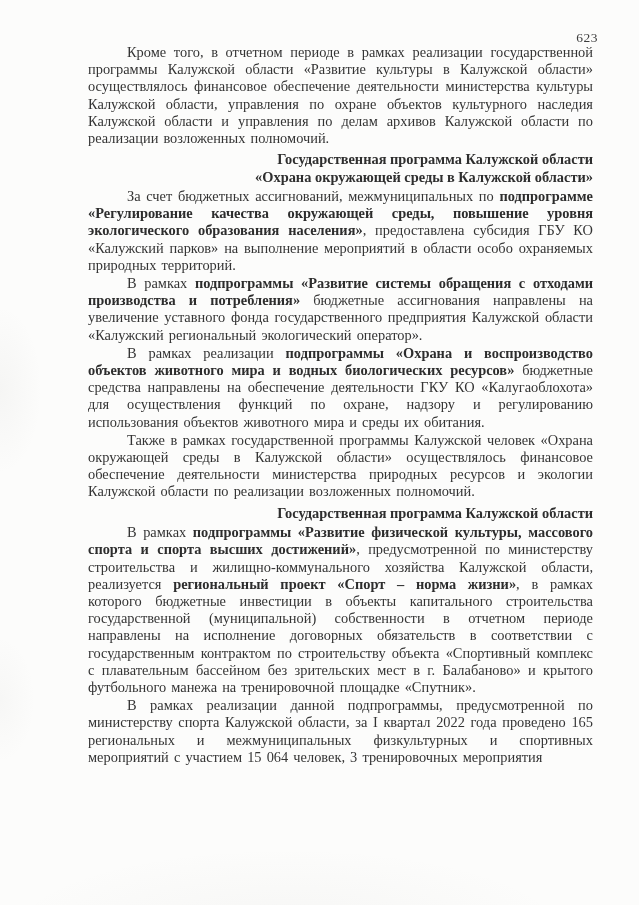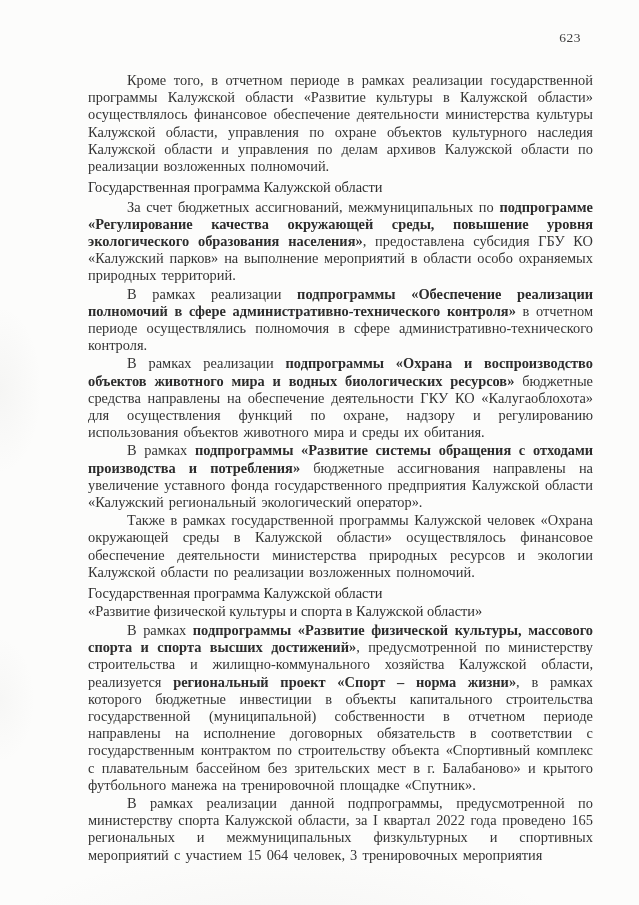--- a/index.html
+++ b/index.html
@@ -12,67 +12,66 @@
       radial-gradient(ellipse 50px 90px at 0px 700px, rgba(120,120,115,0.04), rgba(0,0,0,0) 70%),
       radial-gradient(ellipse 400px 120px at 45% 103%, rgba(130,130,125,0.05), rgba(0,0,0,0) 70%),
       #fcfcfb;
     font-family: "Liberation Serif", "DejaVu Serif", serif;
     color: #333333;
     overflow: hidden;
   }
   .page-number {
     position: absolute;
     top: 30px;
-    right: 58px;
+    right: 41px;
     font-size: 13.5px;
     letter-spacing: 0.5px;
     color: #3c3c3c;
   }
   .content {
     position: absolute;
     left: 88px;
-    top: 72px;
+    top: 44px;
     width: 505px;
   }
   .para {
     margin: 0;
     padding: 0;
     text-align: justify;
     text-indent: 39px;
     font-size: 14.4px;
     line-height: 17.2px;
     word-spacing: 1.5px;
     color: #343434;
   }
   .para + .para { margin-top: 1px; }
   .heading {
-    font-weight: normal;
-    text-align: left;
+    font-weight: bold;
+    text-align: right;
     font-size: 14.4px;
     line-height: 17.4px;
     margin: 4px 0 2px 0;
     color: #2e2e2e;
   }
   .b { font-weight: bold; color: #2d2d2d; }
 </style>
 </head>
 <body>
 
 <div class="page">
   <div class="page-number">623</div>
   <div class="content" id="content">
       <p class="para"><span>Кроме того, в отчетном периоде в рамках реализации государственной программы Калужской области «Развитие культуры в Калужской области» осуществлялось финансовое обеспечение деятельности министерства культуры Калужской области, управления по охране объектов культурного наследия Калужской области и управления по делам архивов Калужской области по реализации возложенных полномочий.</span></p>
       <div class="heading">
         <div>Государственная программа Калужской области</div>
+        <div>«Охрана окружающей среды в Калужской области»</div>
       </div>
       <p class="para"><span>За счет бюджетных ассигнований, межмуниципальных по </span><span class="b">подпрограмме «Регулирование качества окружающей среды, повышение уровня экологического образования населения»</span><span>, предоставлена субсидия ГБУ КО «Калужский парков» на выполнение мероприятий в области особо охраняемых природных территорий.</span></p>
-      <p class="para"><span>В рамках реализации </span><span class="b">подпрограммы «Обеспечение реализации полномочий в сфере административно-технического контроля»</span><span> в отчетном периоде осуществлялись полномочия в сфере административно-технического контроля.</span></p>
+      <p class="para"><span>В рамках </span><span class="b">подпрограммы «Развитие системы обращения с отходами производства и потребления»</span><span> бюджетные ассигнования направлены на увеличение уставного фонда государственного предприятия Калужской области «Калужский региональный экологический оператор».</span></p>
       <p class="para"><span>В рамках реализации </span><span class="b">подпрограммы «Охрана и воспроизводство объектов животного мира и водных биологических ресурсов»</span><span> бюджетные средства направлены на обеспечение деятельности ГКУ КО «Калугаоблохота» для осуществления функций по охране, надзору и регулированию использования объектов животного мира и среды их обитания.</span></p>
-      <p class="para"><span>В рамках </span><span class="b">подпрограммы «Развитие системы обращения с отходами производства и потребления»</span><span> бюджетные ассигнования направлены на увеличение уставного фонда государственного предприятия Калужской области «Калужский региональный экологический оператор».</span></p>
       <p class="para"><span>Также в рамках государственной программы Калужской человек «Охрана окружающей среды в Калужской области» осуществлялось финансовое обеспечение деятельности министерства природных ресурсов и экологии Калужской области по реализации возложенных полномочий.</span></p>
       <div class="heading">
         <div>Государственная программа Калужской области</div>
-        <div>«Развитие физической культуры и спорта в Калужской области»</div>
       </div>
       <p class="para"><span>В рамках </span><span class="b">подпрограммы «Развитие физической культуры, массового спорта и спорта высших достижений»</span><span>, предусмотренной по министерству строительства и жилищно-коммунального хозяйства Калужской области, реализуется </span><span class="b">региональный проект «Спорт – норма жизни»</span><span>, в рамках которого бюджетные инвестиции в объекты капитального строительства государственной (муниципальной) собственности в отчетном периоде направлены на исполнение договорных обязательств в соответствии с государственным контрактом по строительству объекта «Спортивный комплекс с плавательным бассейном без зрительских мест в г. Балабаново» и крытого футбольного манежа на тренировочной площадке «Спутник».</span></p>
       <p class="para"><span>В рамках реализации данной подпрограммы, предусмотренной по министерству спорта Калужской области, за I квартал 2022 года проведено 165 региональных и межмуниципальных физкультурных и спортивных мероприятий с участием 15&nbsp;064 человек, 3 тренировочных мероприятия</span></p>
     </div>
 </div>
 
 </body></html>

